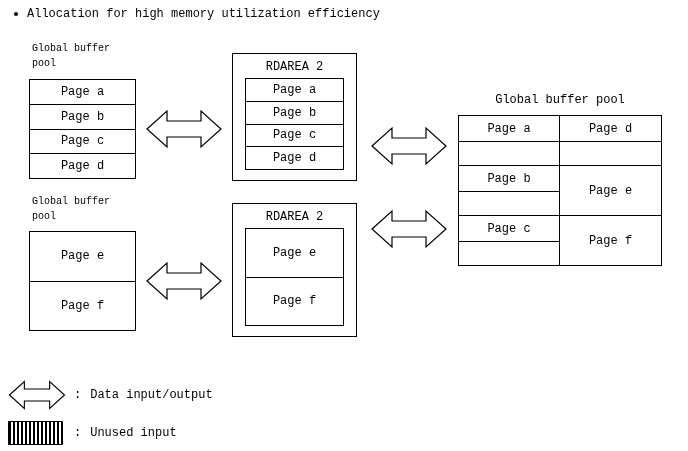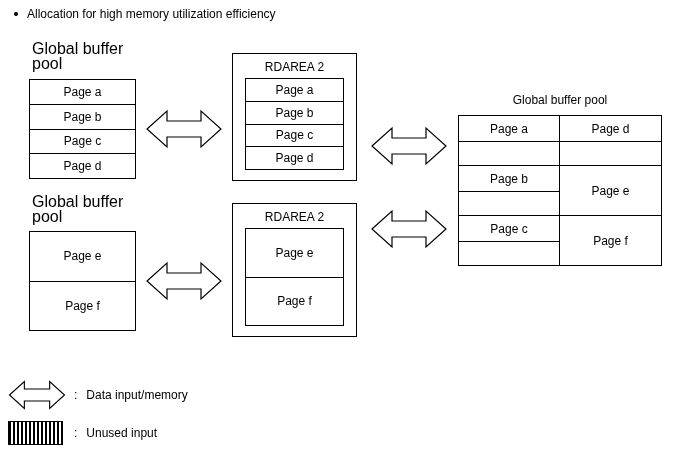--- a/index.html
+++ b/index.html
@@ -14,42 +14,42 @@
     font-family: "Liberation Sans", sans-serif;
     color: #000000;
     overflow: hidden;
   }
   .canvas {
     position: absolute;
     left: 0; top: 0;
     width: 688px;
     height: 451px;
   }
-  .abs { position: absolute; }
+  .abs { position: absolute; font-family: Liberation Mono, monospace; }
 
   
   .bullet-head {
     font-size: 12px;
     line-height: 14px;
     white-space: nowrap;
     display: flex;
     align-items: center;
   }
   .bullet-dot {
     width: 4px;
     height: 4px;
     border-radius: 50%;
     background: #000;
     margin-right: 9px;
     flex: 0 0 auto;
   }
 
   
   .cap {
-    font-size: 16px;
+    font-size: 10px;
     line-height: 15px;
     white-space: pre-line;
   }
   .cap-center {
     font-size: 12px;
     line-height: 15px;
     text-align: center;
     white-space: nowrap;
   }
 
@@ -233,21 +233,21 @@
     </div>
   </div>
 
   <div class="abs legend-row" style="left:8px; top:378px;">
     <div class="arrow-wrap" style="width:58px; height:34px;">
       <svg width="58" height="34" viewBox="0 0 78 44" xmlns="http://www.w3.org/2000/svg">
         <polygon points="2,22 22,4 22,14 56,14 56,4 76,22 56,40 56,30 22,30 22,40" fill="#ffffff" stroke="#000000" stroke-width="1.5" stroke-linejoin="miter"></polygon>
       </svg>
     </div>
     <span class="legend-colon" style="margin-left:8px;">:</span>
-    <span class="legend-text">Data input/memory</span>
+    <span class="legend-text">Data input/output</span>
   </div>
 
   <div class="abs legend-row" style="left:8px; top:421px;">
     <div class="legend-swatch unused-cell" style="width:55px; height:24px;"></div>
     <span class="legend-colon" style="margin-left:11px;">:</span>
     <span class="legend-text">Unused input</span>
   </div>
 
 </div>
 

